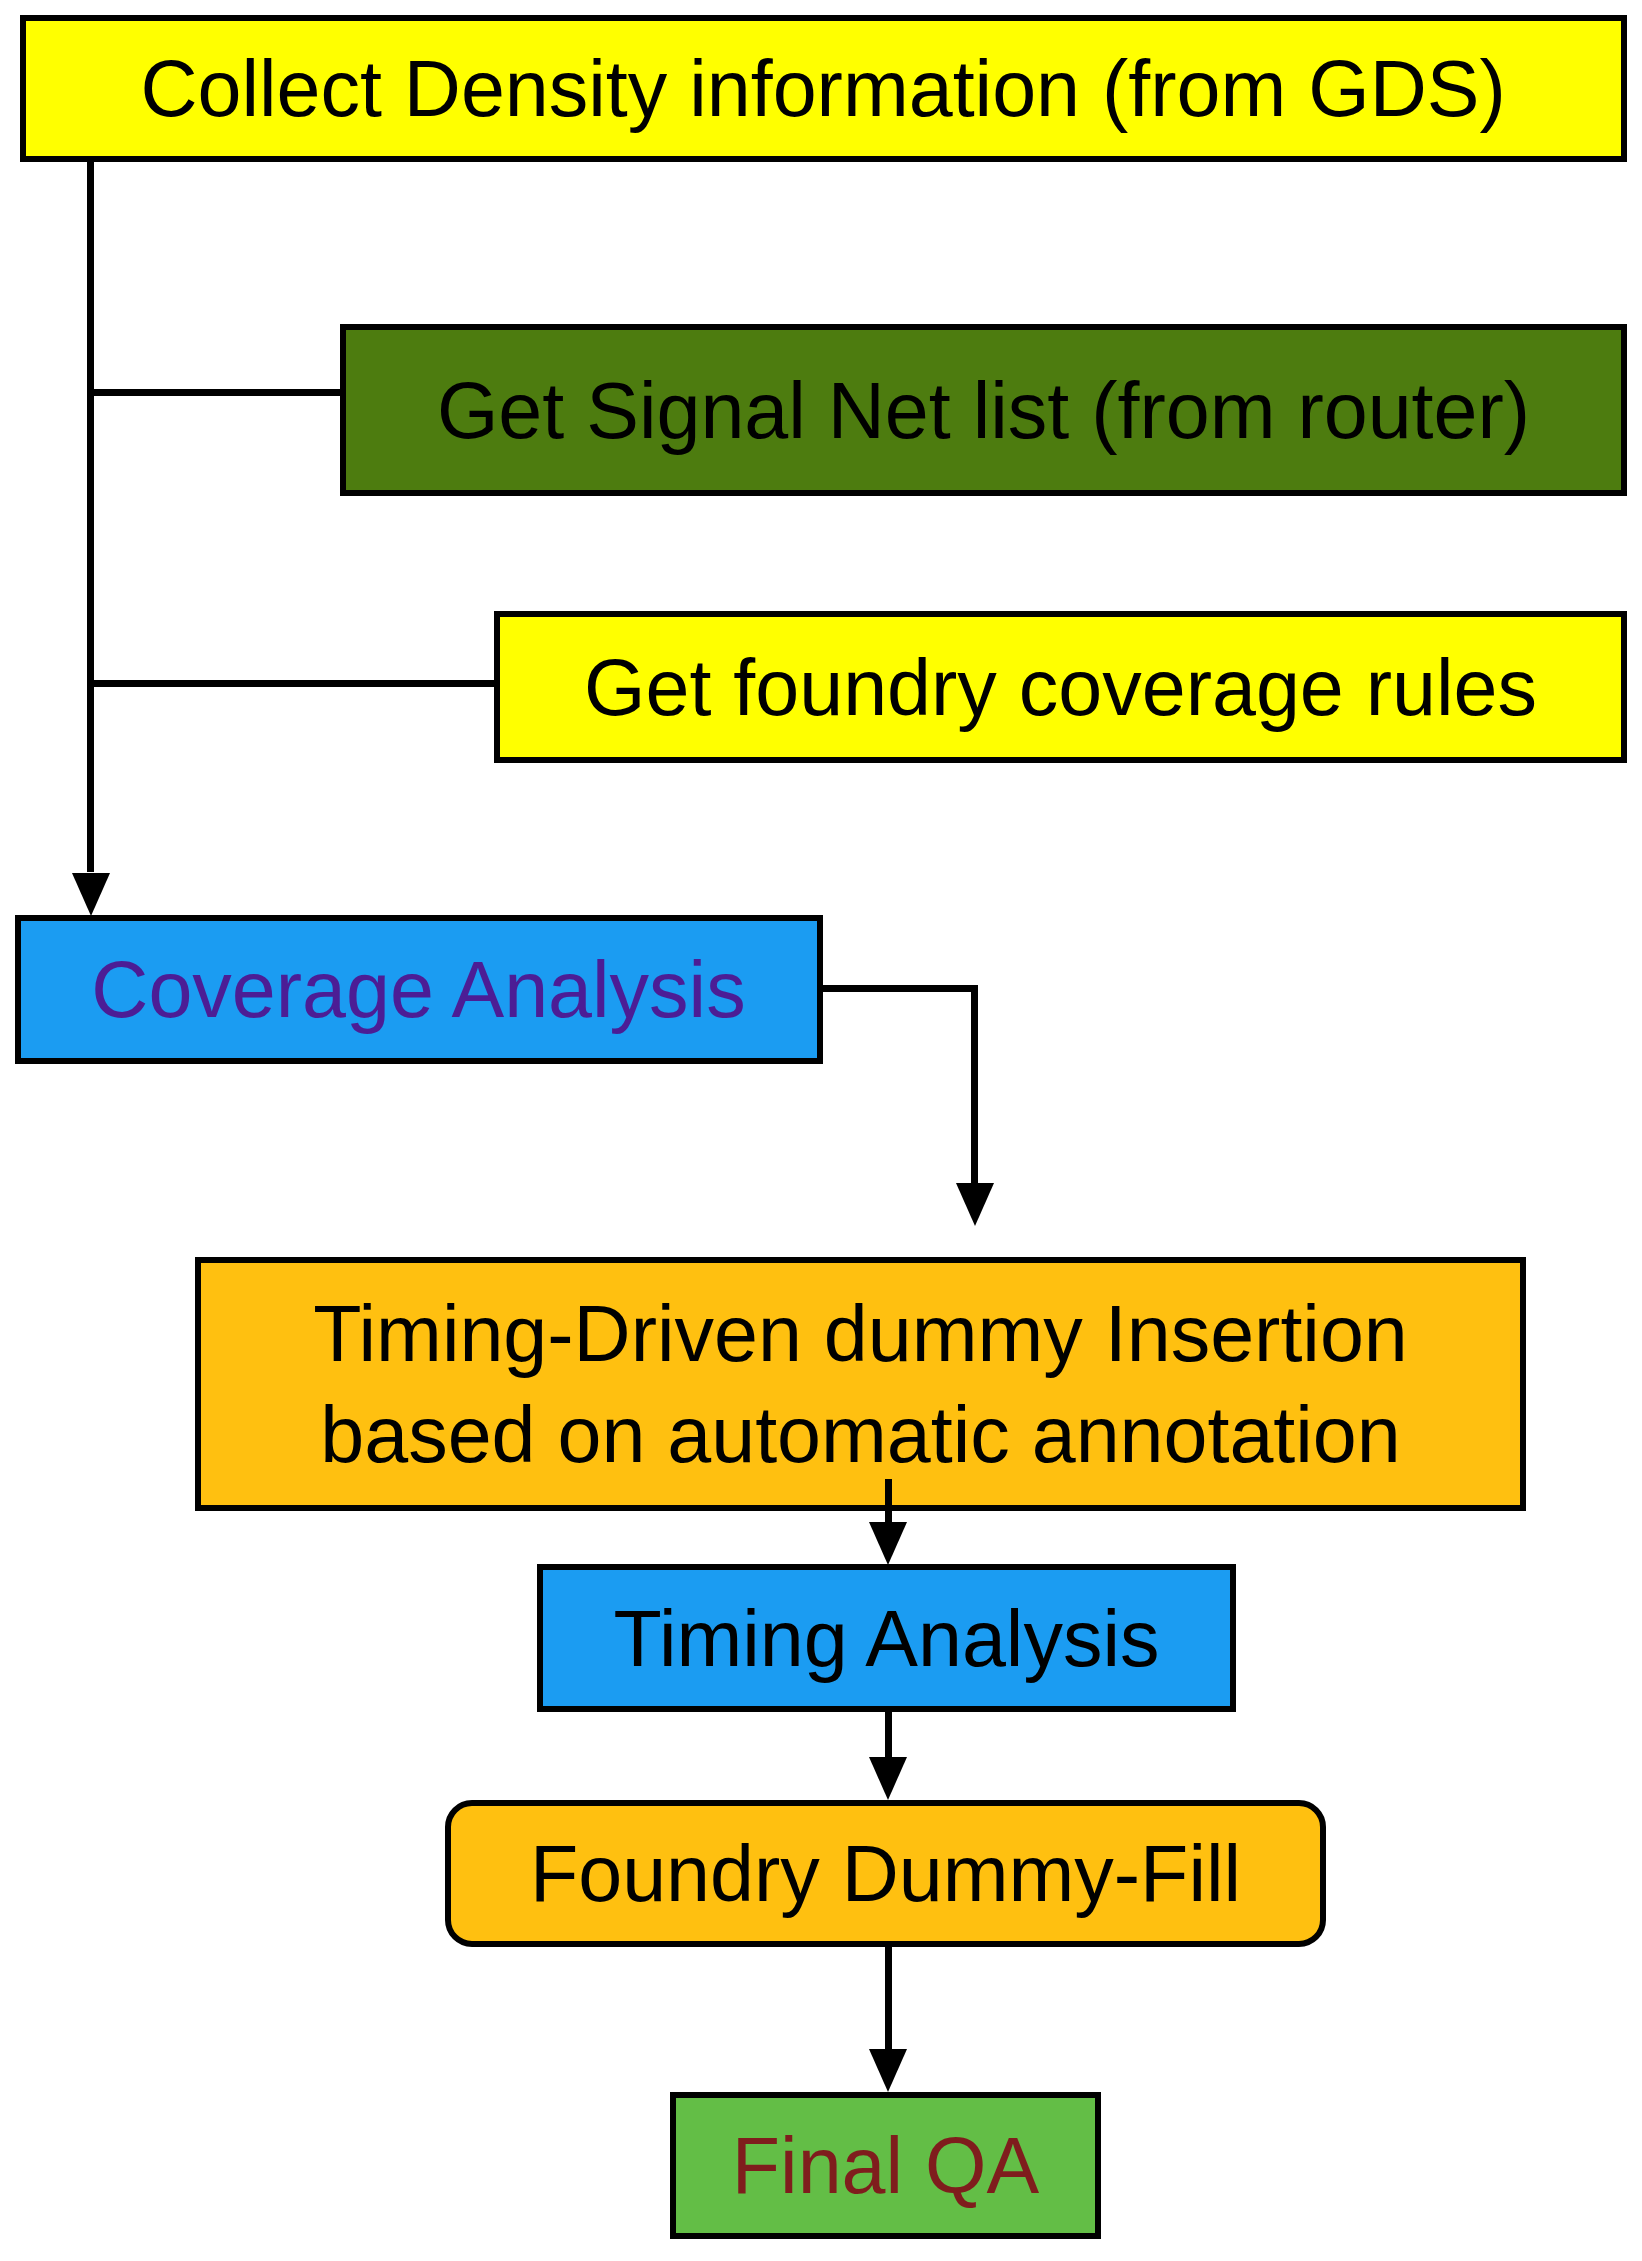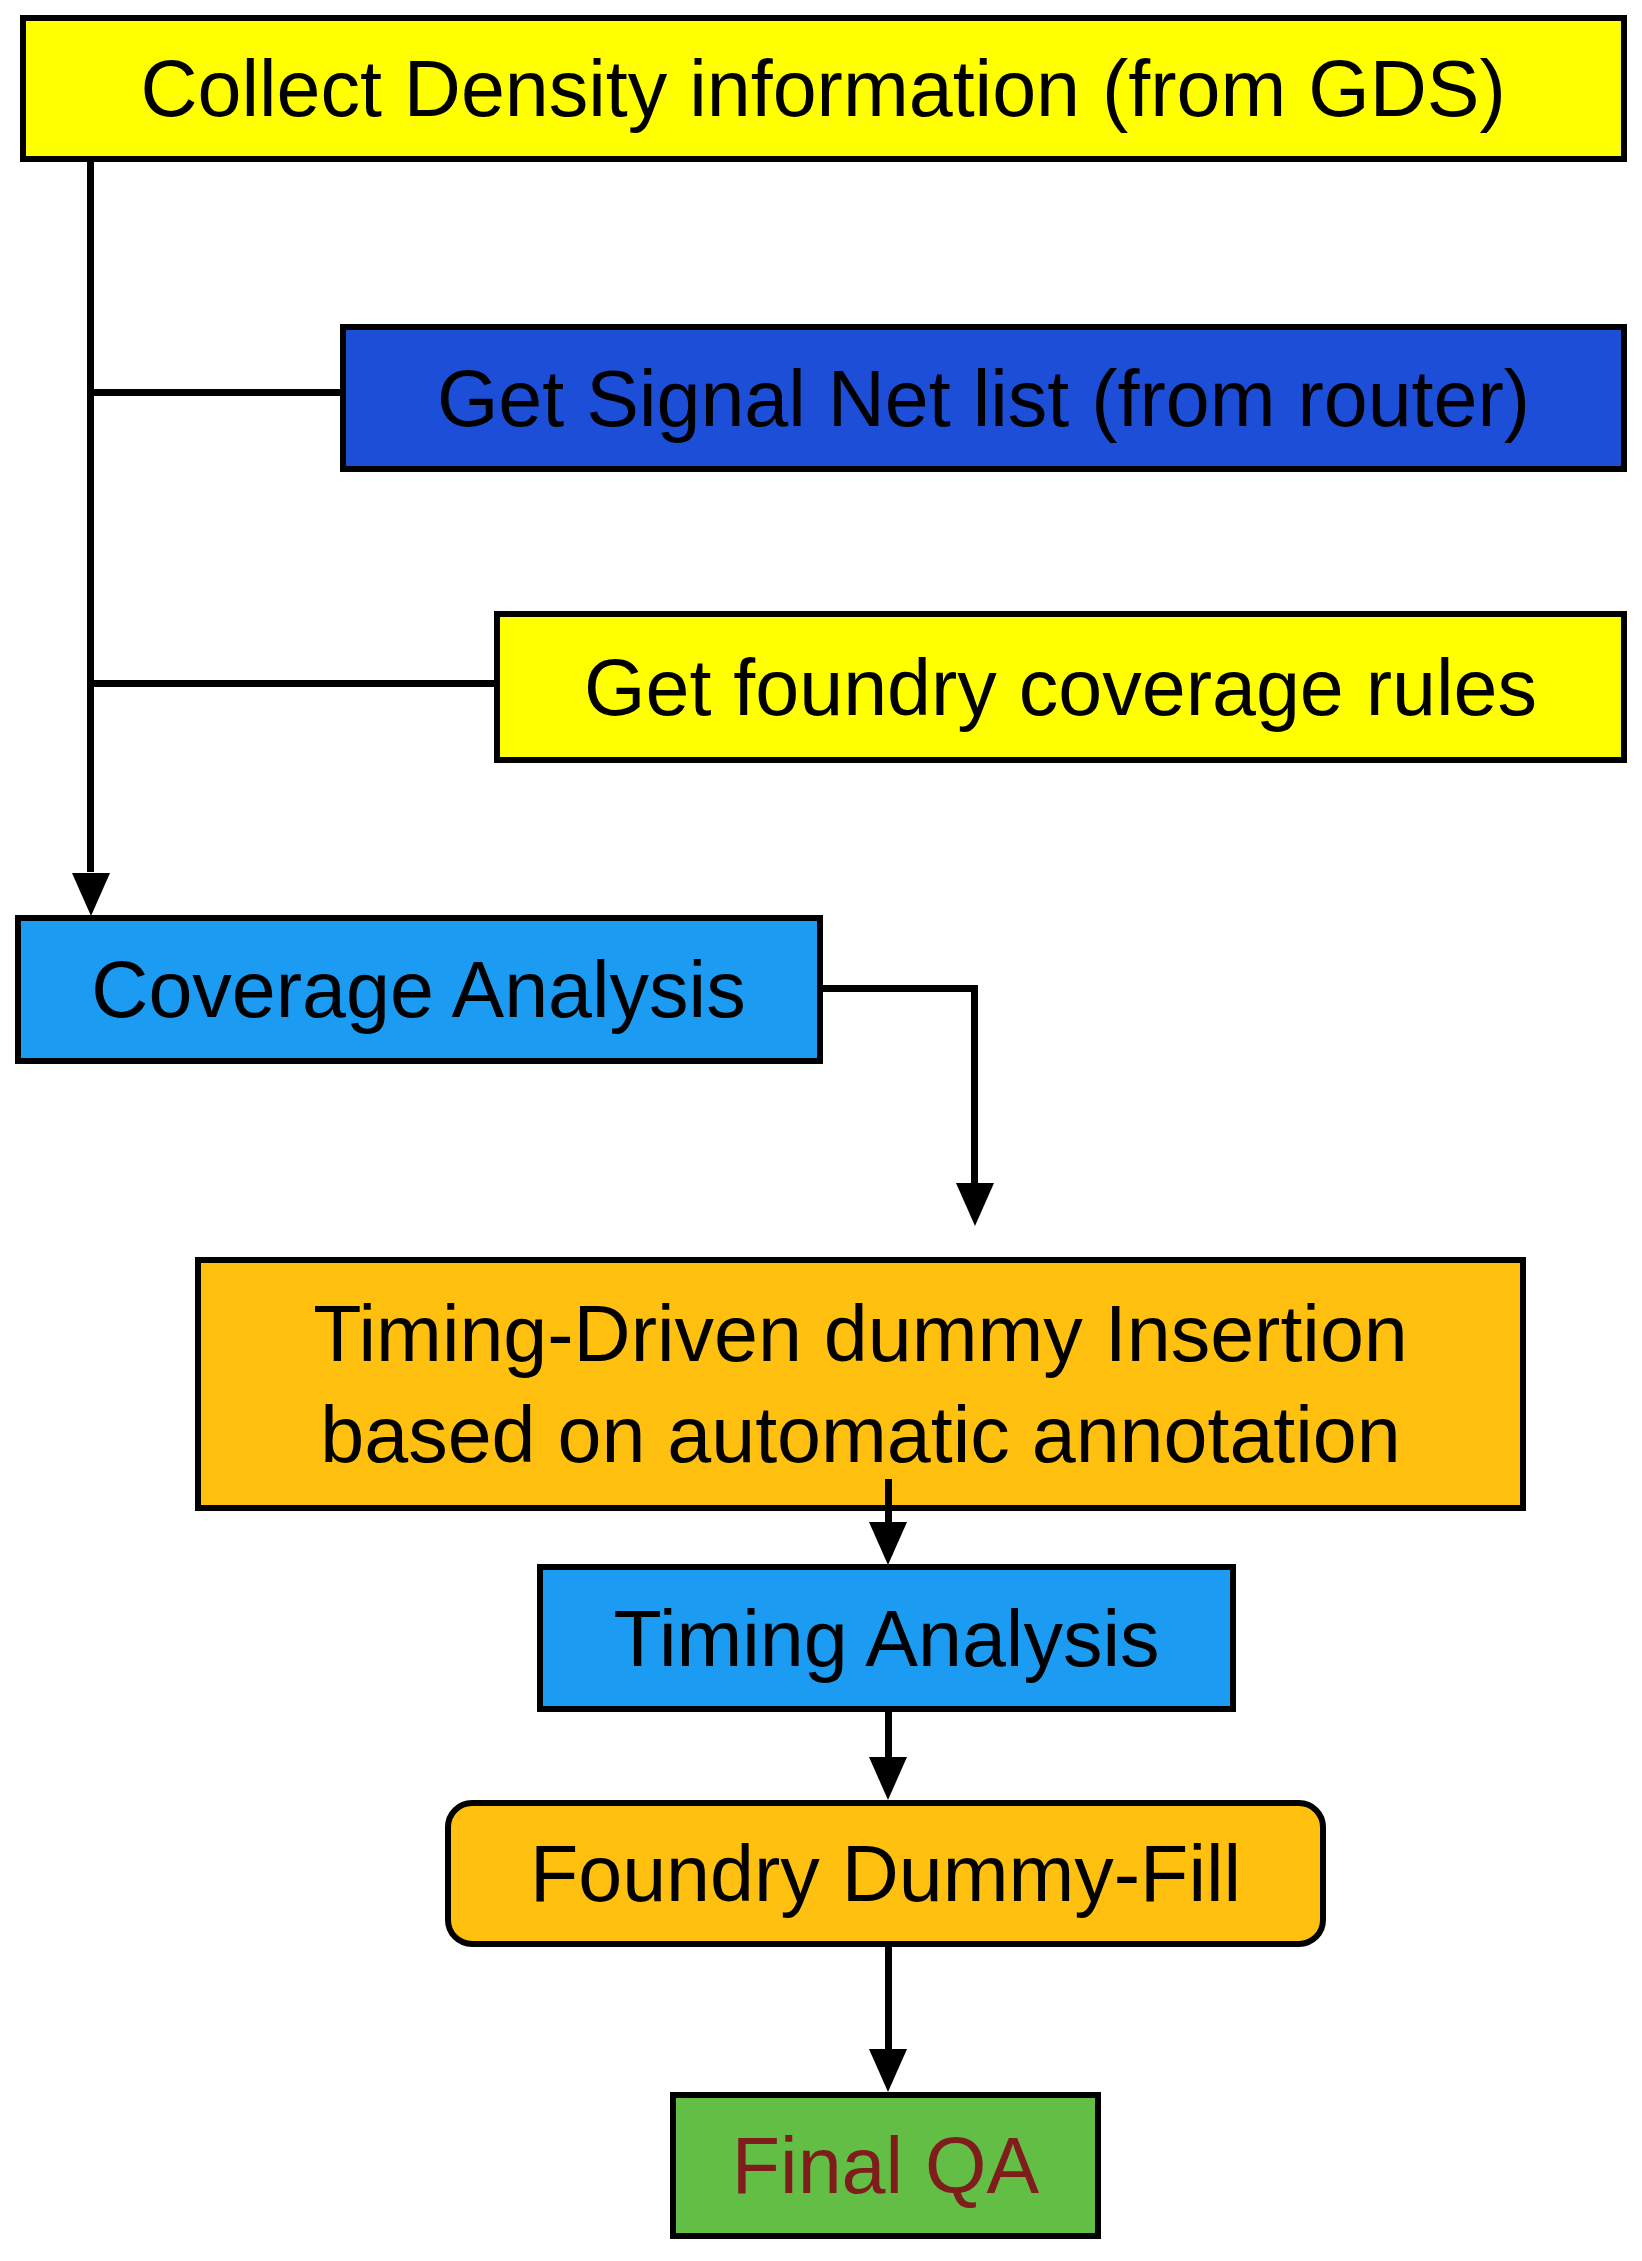--- a/index.html
+++ b/index.html
@@ -45,27 +45,27 @@
     border-top: 43px solid #000000;
   }
 </style>
 </head>
 <body>
 
 <div id="canvas" style="background: rgb(255, 255, 255);">
     <div class="node" style="left: 19.6px; top: 15.4px; width: 1607px; height: 147px; background: rgb(255, 255, 0); border-color: rgb(0, 0, 0); color: rgb(0, 0, 0);">
       <span class="label-line">Collect Density information (from GDS)</span>
     </div>
-    <div class="node" style="left: 340px; top: 324px; width: 1287px; height: 148px; background: #1d4ed8; border-color: rgb(0, 0, 0); color: rgb(0, 0, 0);">
+    <div class="node" style="left: 340px; top: 324px; width: 1287px; height: 172px; background: #4d7c0f; border-color: rgb(0, 0, 0); color: rgb(0, 0, 0);">
       <span class="label-line">Get Signal Net list (from router)</span>
     </div>
     <div class="node" style="left: 494px; top: 611px; width: 1133px; height: 152px; background: rgb(255, 255, 0); border-color: rgb(0, 0, 0); color: rgb(0, 0, 0);">
       <span class="label-line">Get foundry coverage rules</span>
     </div>
-    <div class="node" style="left: 14.5px; top: 915px; width: 808px; height: 149px; background: rgb(27, 156, 242); border-color: rgb(0, 0, 0); color: #000000;">
+    <div class="node" style="left: 14.5px; top: 915px; width: 808px; height: 149px; background: rgb(27, 156, 242); border-color: rgb(0, 0, 0); color: #4c1d95;">
       <span class="label-line">Coverage Analysis</span>
     </div>
     <div class="node" style="left: 195px; top: 1225px; width: 1331px; height: 254px; background: rgb(255, 192, 16); border-color: rgb(0, 0, 0); color: rgb(0, 0, 0); margin-top: 32px;">
       <span class="label-line">Timing-Driven dummy Insertion</span>
       <span class="label-line">based on automatic annotation</span>
     </div>
     <div class="node" style="left: 537px; top: 1564px; width: 699px; height: 148px; background: rgb(27, 156, 242); border-color: rgb(0, 0, 0); color: #000000;">
       <span class="label-line">Timing Analysis</span>
     </div>
     <div class="node" style="left: 445px; top: 1800px; width: 881px; height: 147px; background: rgb(255, 192, 16); border-color: rgb(0, 0, 0); color: rgb(0, 0, 0); border-radius: 27px;">

